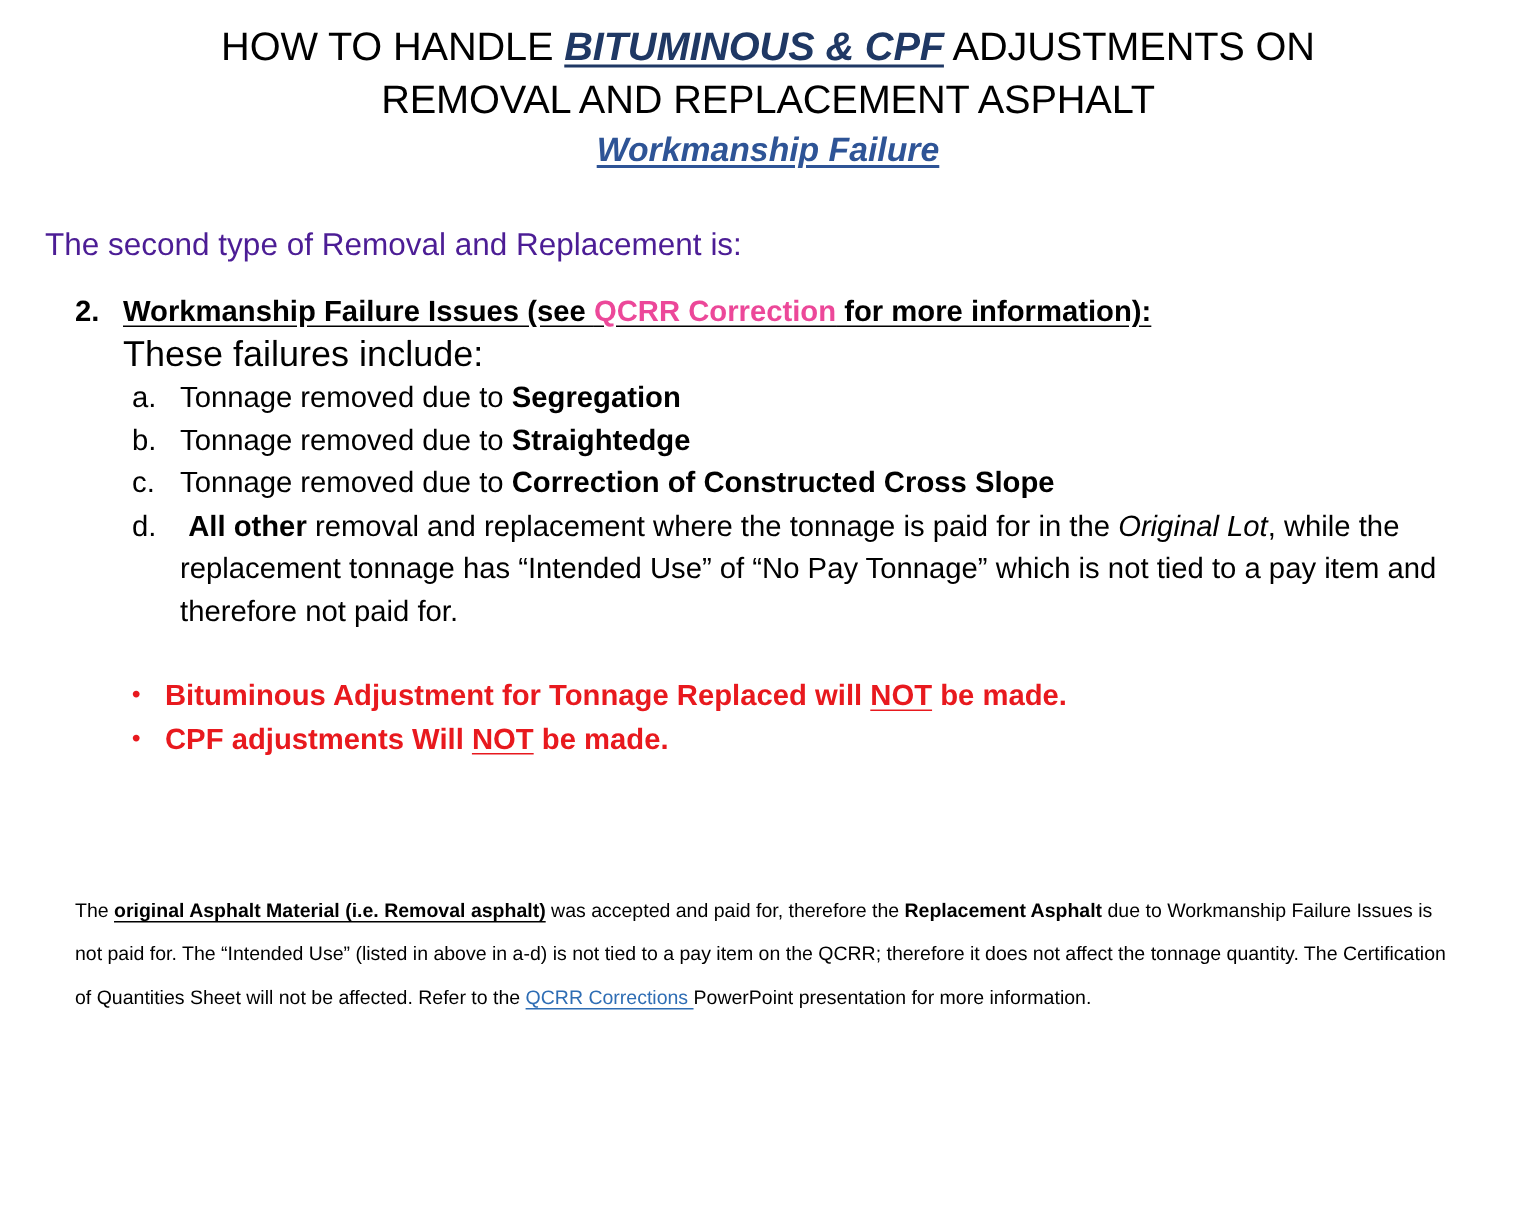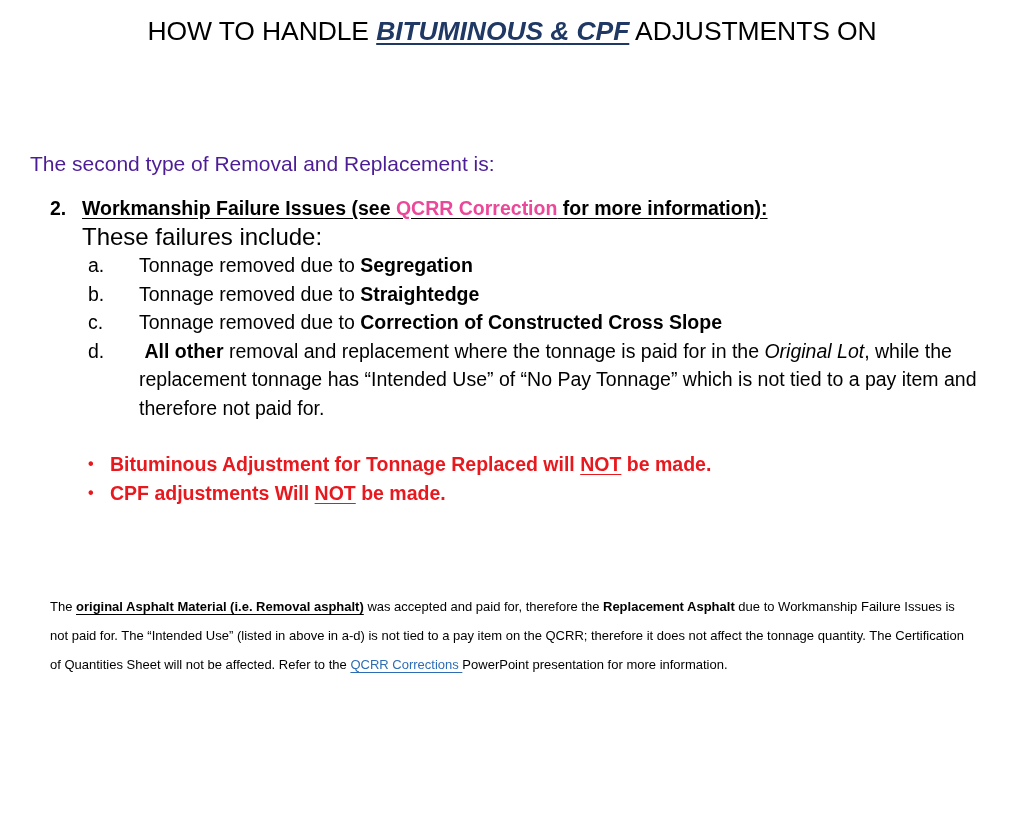--- a/index.html
+++ b/index.html
@@ -108,21 +108,20 @@
     line-height: 28.5px;
   }
 
   
   .lvl2 .li-marker {
     width: 30px;
     margin-left: 58px;
   }
   .lvl2 .li-text {
     padding-left: 2px;
-    margin-left: 19px;
   }
 
   b.bold { font-weight: bold; }
   i.ital { font-style: italic; }
 
   
   .red-block {
     position: absolute;
     left: 30px;
     top: 450px;
@@ -176,20 +175,22 @@
     text-underline-offset: 2.5px;
   }
 </style>
 </head>
 <body>
 
 <div class="slide">
 
   <div class="title-block">
     <div class="title-line"><span>HOW TO HANDLE </span><span class="title-em">BITUMINOUS &amp; CPF</span><span> ADJUSTMENTS ON</span></div>
+    <div class="title-line">REMOVAL AND REPLACEMENT ASPHALT</div>
+    <div class="subtitle-line">Workmanship Failure</div>
   </div>
 
   <div class="intro">The second type of Removal and Replacement is:</div>
 
   <div class="block-2">
 
     <div class="li-row lvl1">
       <div class="li-marker">2.</div>
       <div class="li-text"><span>Workmanship Failure Issues (see </span><span class="link-blue">QCRR Correction</span><span> for more information):</span></div>
     </div>

